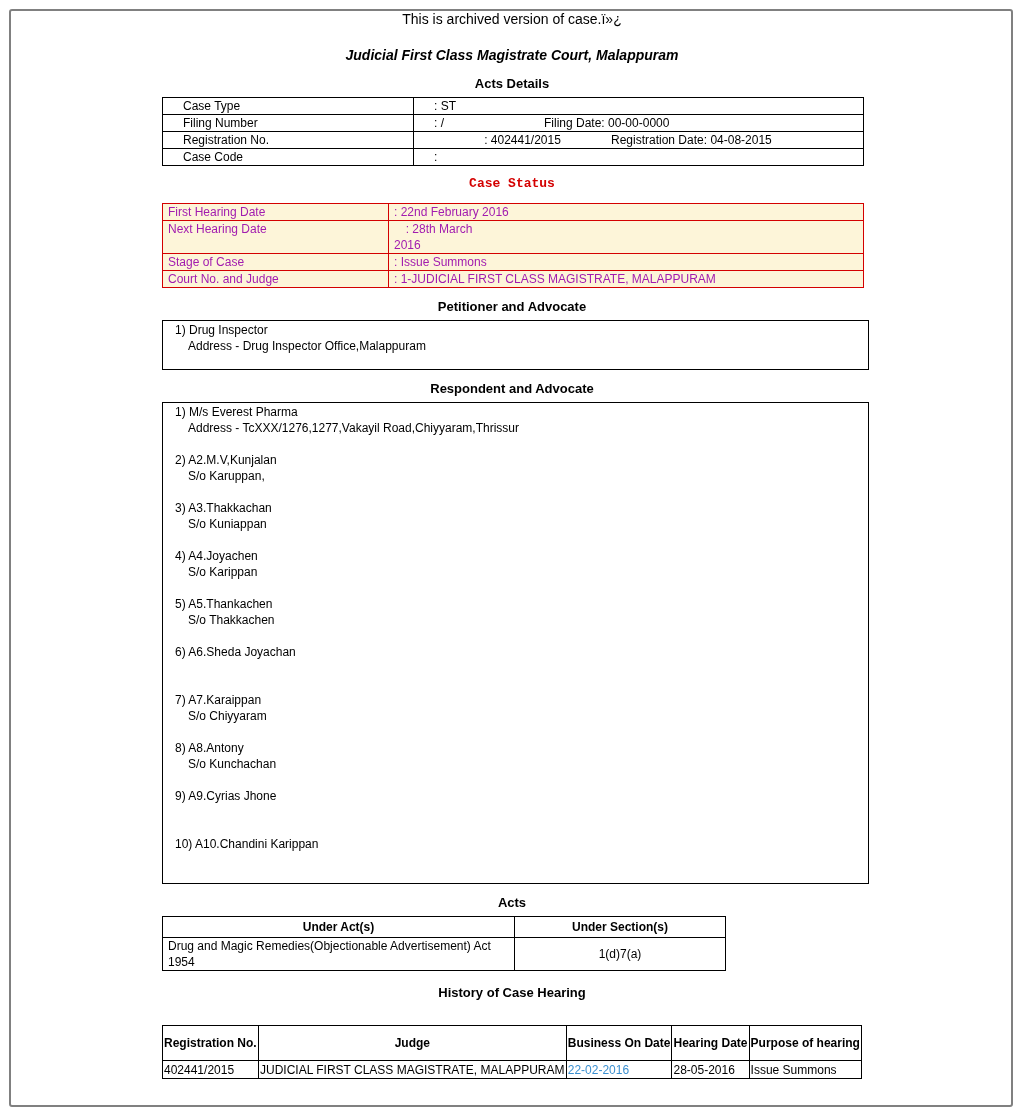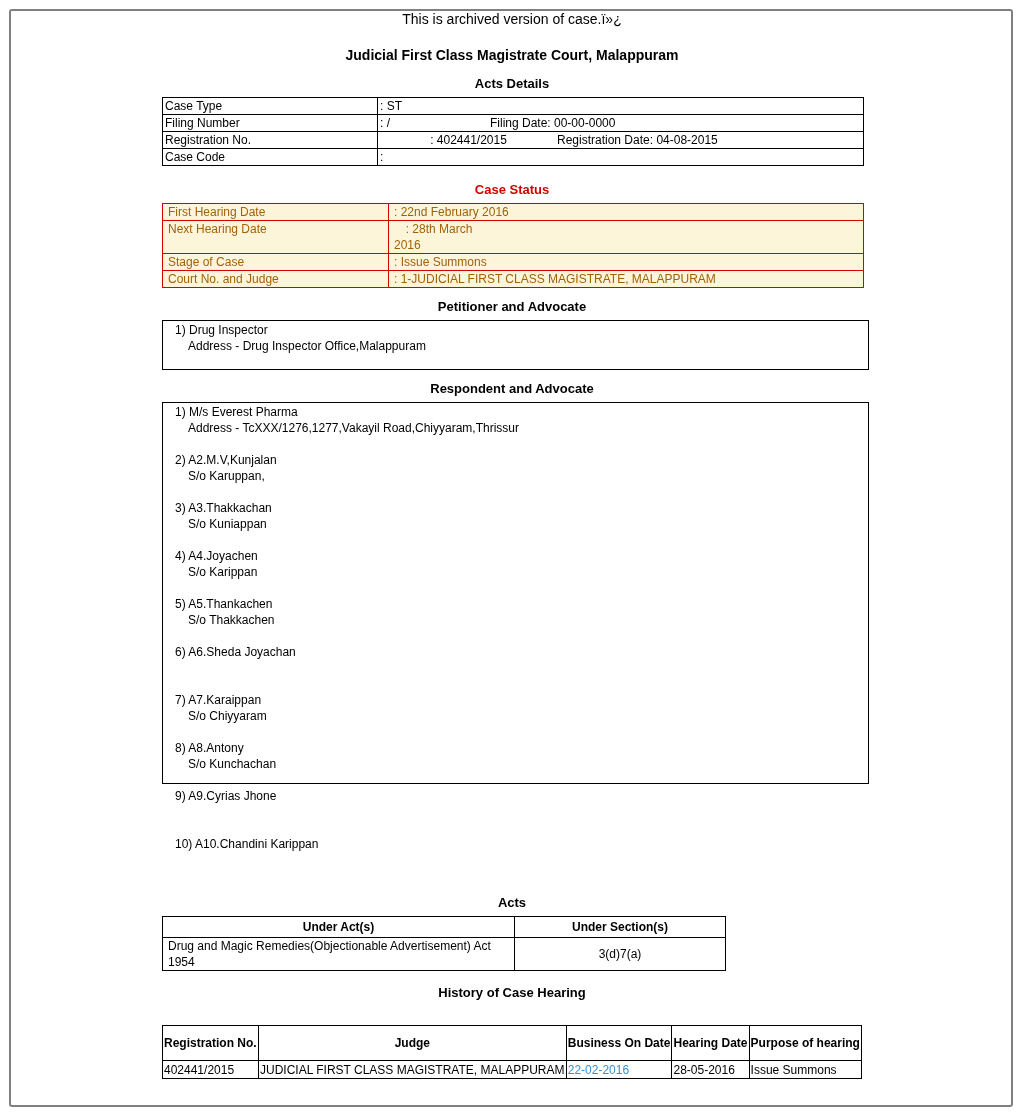--- a/index.html
+++ b/index.html
@@ -7,28 +7,28 @@
       width: 1024px; height: 1118px; position: relative; overflow: hidden;
       font-family: "Liberation Sans", sans-serif; font-size: 12px; color: #000;
     }
     .frame {
       position: absolute; left: 9px; top: 9px; width: 1004px; height: 1098px;
       border: 2px solid #808080; border-radius: 3px; box-sizing: border-box;
     }
     .abs { position: absolute; }
     .center { text-align: center; width: 1024px; left: 0; }
     .archived { top: 11px; font-size: 14px; }
-    .court-title { top: 47px; font-size: 14px; font-weight: bold; }
+    .court-title { top: 47px; font-size: 14px; font-weight: bold; font-style: italic; }
     .sec-title { font-size: 13px; font-weight: bold; }
     .red { color: #d40000; }
 
     table { border-collapse: collapse; font-size: 12px; }
     .details { left: 162px; top: 97px; width: 702px; }
-    .details td { border: 1px solid #000; height: 16px; padding: 0 2px; line-height: 16px; vertical-align: middle; margin-left: 41px; }
-    .status { left: 162px; top: 203px; width: 702px; background: #fdf5d9; color: #a16207; }
+    .details td { border: 1px solid #000; height: 16px; padding: 0 20px; line-height: 16px; vertical-align: middle; margin-left: 41px; }
+    .status { left: 162px; top: 203px; width: 702px; background: #fdf5d9; color: #a21caf; }
     .status td { border: 1px solid #d40000; padding: 0 5px; line-height: 16px; vertical-align: top; height: 16px; }
 
     .partybox {
       position: absolute; left: 162px; width: 707px; border: 1px solid #000; box-sizing: border-box;
       padding: 1px 12px; line-height: 16px; font-size: 12px;
     }
     .party-item { margin-bottom: 16px; }
     .party-item .sub { padding-left: 13px; min-height: 16px; }
 
     .acts { left: 162px; top: 916px; width: 564px; }
@@ -67,21 +67,21 @@
       <span style="display:inline-block;width:177px;text-align:center;">: 402441/2015</span><span>Registration Date: 04-08-2015</span>
     </td>
   </tr>
   <tr>
     <td>Case Code</td>
     <td colspan="2">:</td>
   </tr>
 </tbody>
   </table>
 
-<div class="abs center sec-title red" style="top:182px;">Case Status</div>
+<div class="abs center sec-title red" style="top:176px;font-family:Liberation Mono, monospace;">Case Status</div>
 <table class="abs status">
   <tbody>
       <tr>
     <td style="width:215px;">First Hearing Date</td>
     <td>: 22nd February 2016</td>
   </tr>
   <tr>
     <td>Next Hearing Date</td>
     <td>
       <div style="width:90px;text-align:center;">: 28th March</div>
@@ -101,21 +101,21 @@
 
 <div class="abs center sec-title" style="top:299px;">Petitioner and Advocate</div>
 <div class="partybox" style="top:320px;height:50px;">
   <div class="party-item">
     <div>1) Drug Inspector</div>
     <div class="sub">Address - Drug Inspector Office,Malappuram</div>
   </div>
 </div>
 
 <div class="abs center sec-title" style="top:381px;">Respondent and Advocate</div>
-<div class="partybox" style="top:402px;height:382px;">
+<div class="partybox" style="top:402px;height:482px;">
   <div class="party-item">
     <div>1) M/s Everest Pharma</div>
     <div class="sub">Address - TcXXX/1276,1277,Vakayil Road,Chiyyaram,Thrissur</div>
   </div>
   <div class="party-item">
     <div>2) A2.M.V,Kunjalan</div>
     <div class="sub">S/o Karuppan,</div>
   </div>
   <div class="party-item">
     <div>3) A3.Thakkachan</div>
@@ -153,21 +153,21 @@
 
 <div class="abs center sec-title" style="top:895px;">Acts</div>
 <table class="abs acts">
   <tbody>
       <tr>
     <th style="width:349px;">Under Act(s)</th>
     <th>Under Section(s)</th>
   </tr>
   <tr>
     <td>Drug and Magic Remedies(Objectionable Advertisement) Act 1954</td>
-    <td style="text-align:center;">3(d)7(a)</td>
+    <td style="text-align:center;">1(d)7(a)</td>
   </tr>
 </tbody>
   </table>
 
 <div class="abs center sec-title" style="top:985px;">History of Case Hearing</div>
 <table class="abs history">
   <tbody>
       <tr>
     <th style="width:93px;text-align:left;">Registration No.</th>
     <th>Judge</th>

